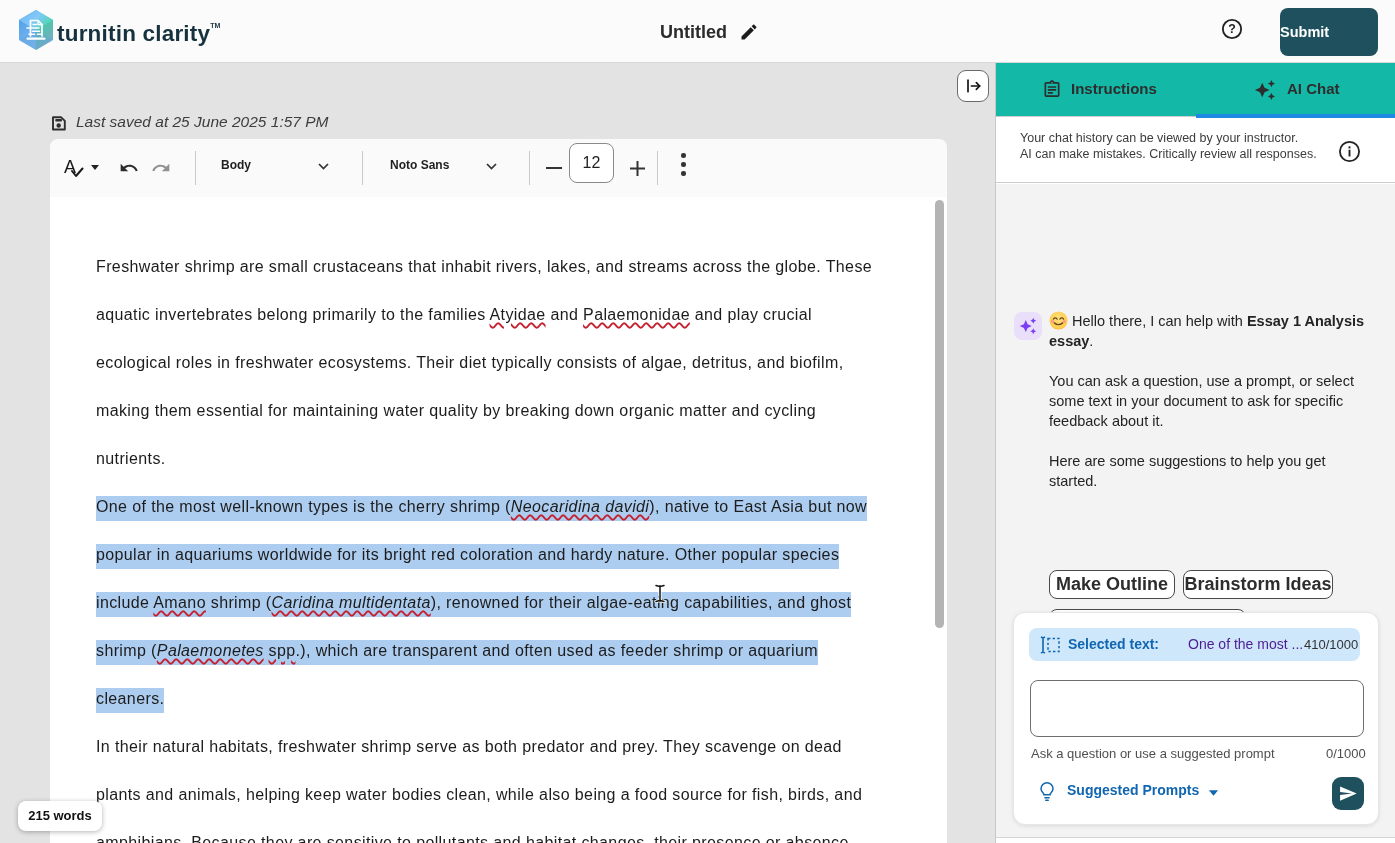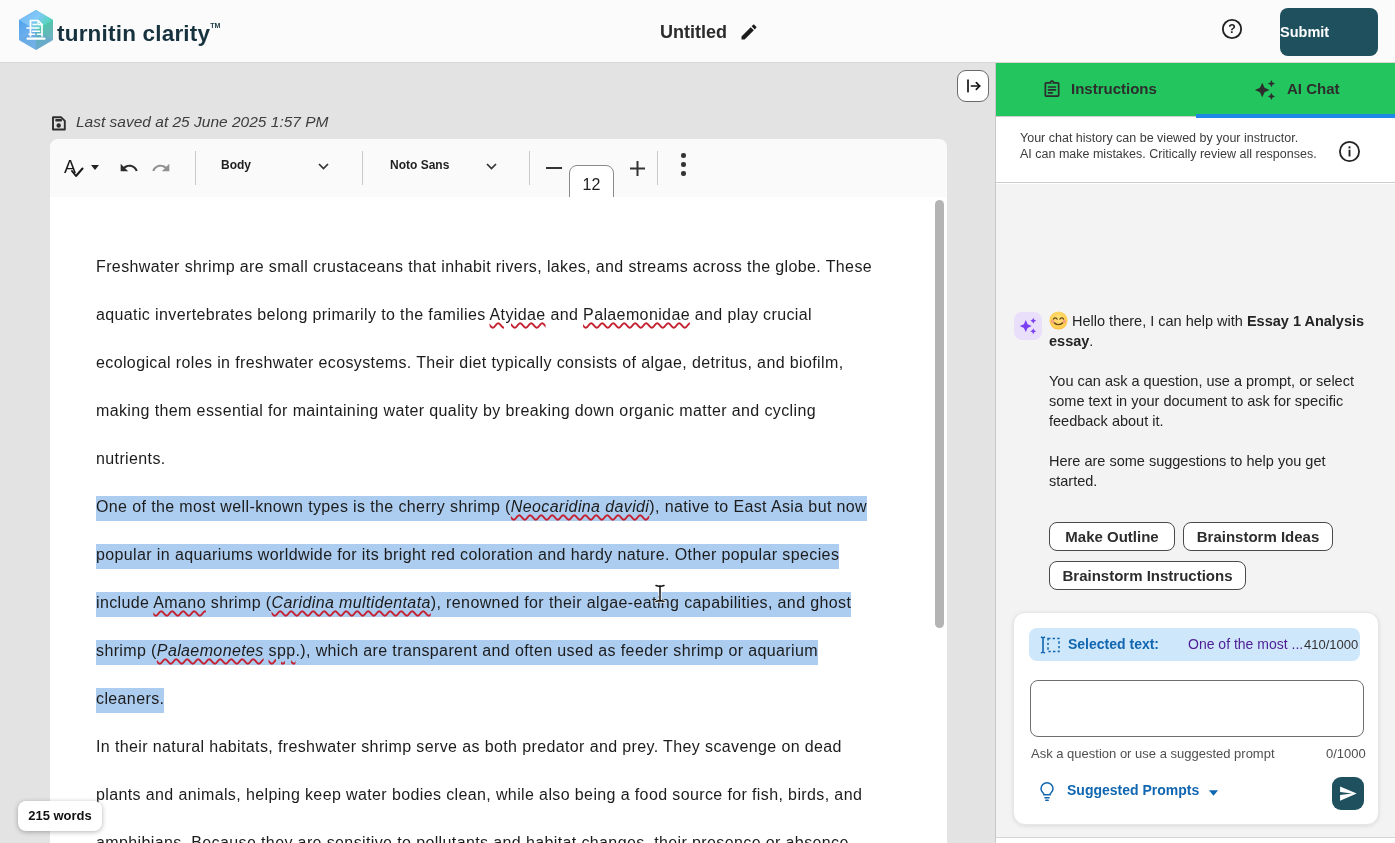--- a/index.html
+++ b/index.html
@@ -14,40 +14,40 @@
   #submit { position:absolute; left:1280px; top:8px; width:98px; height:48px; background:#1e505e; border-radius:8px; color:#fff; font-size:14.5px; font-weight:700; text-align:left; line-height:48px; }
 
   
   #docarea { position:absolute; left:0; top:63px; width:995px; height:780px; background:#e3e3e3; }
   #collapse { position:absolute; left:957px; top:7px; width:32px; height:32px; background:#fff; border:1px solid #6a6a6a; border-radius:9px; }
   #savedrow { position:absolute; left:51px; top:50px; height:20px; }
   #savedtxt { position:absolute; left:76px; top:50px; font-size:15.5px; font-style:italic; color:#3d3d3d; }
   #toolbar { position:absolute; left:50px; top:76px; width:897px; height:58px; background:#fafafa; border-radius:8px 8px 0 0; }
   .tsep { position:absolute; top:12px; width:1px; height:34px; background:#c9c9c9; }
   .tbtxt { position:absolute; font-size:12px; color:#1f1f1f; top:19px;font-weight:bold; }
-  #numbox { position:absolute; left:519px; top:26px; width:45px; height:40px; border:1px solid #8a8a8a; border-radius:8px; text-align:center; line-height:38px; font-size:16px; color:#1f1f1f; background:#fff; }
+  #numbox { position:absolute; left:519px; top:4px; width:45px; height:40px; border:1px solid #8a8a8a; border-radius:8px; text-align:center; line-height:38px; font-size:16px; color:#1f1f1f; background:#fff; }
   #page { position:absolute; left:50px; top:134px; width:897px; height:646px; background:#fff; }
   #doc { position:absolute; left:46px; top:46px; }
   .ln { height:48px; line-height:48px; white-space:nowrap; font-size:16px; color:#1c1c1c; letter-spacing:0.38px; }
   .sel { background:#adcdf0; padding:2px 0 5.5px; }
   .wv { text-decoration:underline; text-decoration-style:wavy; text-decoration-color:#c42231; text-decoration-thickness:1.6px; text-underline-offset:2px; }
   #thumb { position:absolute; left:935px; top:137px; width:9px; height:428px; background:#b4b4b4; border-radius:5px; }
   #wordpill { position:absolute; left:18px; top:738px; width:84px; height:30px; background:#fff; border-radius:8px; box-shadow:0 1px 5px rgba(0,0,0,0.3); font-size:13px; font-weight:700; color:#111; text-align:center; line-height:30px; }
 
   
   #sidebar { position:absolute; left:995px; top:63px; width:400px; height:780px; background:#fff; border-left:1px solid #c8c8c8; }
-  #tabs { position:absolute; left:0; top:0; width:400px; height:54px; border-bottom:1px solid #ccc; background:#22c55e; }
+  #tabs { position:absolute; left:0; top:0; width:400px; height:54px; border-bottom:1px solid #ccc; background:#14b8a6; }
   #tabunderline { position:absolute; left:200px; top:51px; width:200px; height:4px; background:#1e88e5; }
   .tablabel { position:absolute; top:17px; font-size:15px; font-weight:700; color:#2d2d2d; }
   #inforow { position:absolute; left:0; top:55px; width:400px; height:65px; background:#fff; border-bottom:1px solid #ccc; }
   #infotxt { position:absolute; left:24px; top:13px; font-size:12.5px; line-height:15.5px; color:#3c3c3c; }
   #chat { position:absolute; left:0; top:121px; width:400px; height:654px; background:#f4f3f3; border-bottom:1px solid #d5d5d5; }
   #avatar { position:absolute; left:18px; top:128px; width:28px; height:28px; border-radius:8px; background:#eadffb; }
   #msg { position:absolute; left:53px; top:127px; width:320px; font-size:14.5px; line-height:20px; color:#242424; }
-  .chatbtn { position:absolute; height:29px; background:#fff; border:1px solid #4a4a4a; border-radius:8px; font-size:15px; font-weight:700; color:#2d2d2d; text-align:center; line-height:27px; }
+  .chatbtn { position:absolute; height:29px; background:#fff; border:1px solid #4a4a4a; border-radius:8px; font-size:18px; font-weight:700; color:#2d2d2d; text-align:center; line-height:27px;margin-top:48px; }
   #card { position:absolute; left:17px; top:428px; width:366px; height:213px; background:#fff; border-radius:12px; border:1px solid #e6e6e6; box-shadow:0 1px 4px rgba(0,0,0,0.10);text-align:right; }
   #chip { position:absolute; left:15px; top:15px; width:331px; height:33px; background:#cfe7fb; border-radius:8px; }
   #chiplabel { position:absolute; left:39px; top:8px; font-size:14px; font-weight:700; color:#1066b0; }
   #chipval { position:absolute; left:139px; top:8px; font-size:14px; color:#4c1d95;margin-left:20px; }
   #chipcount { position:absolute; left:275px; top:9px; font-size:13px; color:#333; }
   #tarea { position:absolute; left:16px; top:67px; width:334px; height:57px; border:1.3px solid #6f6f6f; border-radius:8px; background:#fff; }
   #hint { position:absolute; left:17px; top:133px; font-size:13px; color:#4f4f4f; }
   #count2 { position:absolute; left:312px; top:133px; font-size:13px; color:#4f4f4f; }
   #sugg { position:absolute; left:53px; top:161px; font-size:14px; font-weight:700; color:#1066b0; line-height:33px; }
   #sendbtn { position:absolute; left:318px; top:164px; width:32px; height:33px; background:#1e505e; border-radius:9px; }

